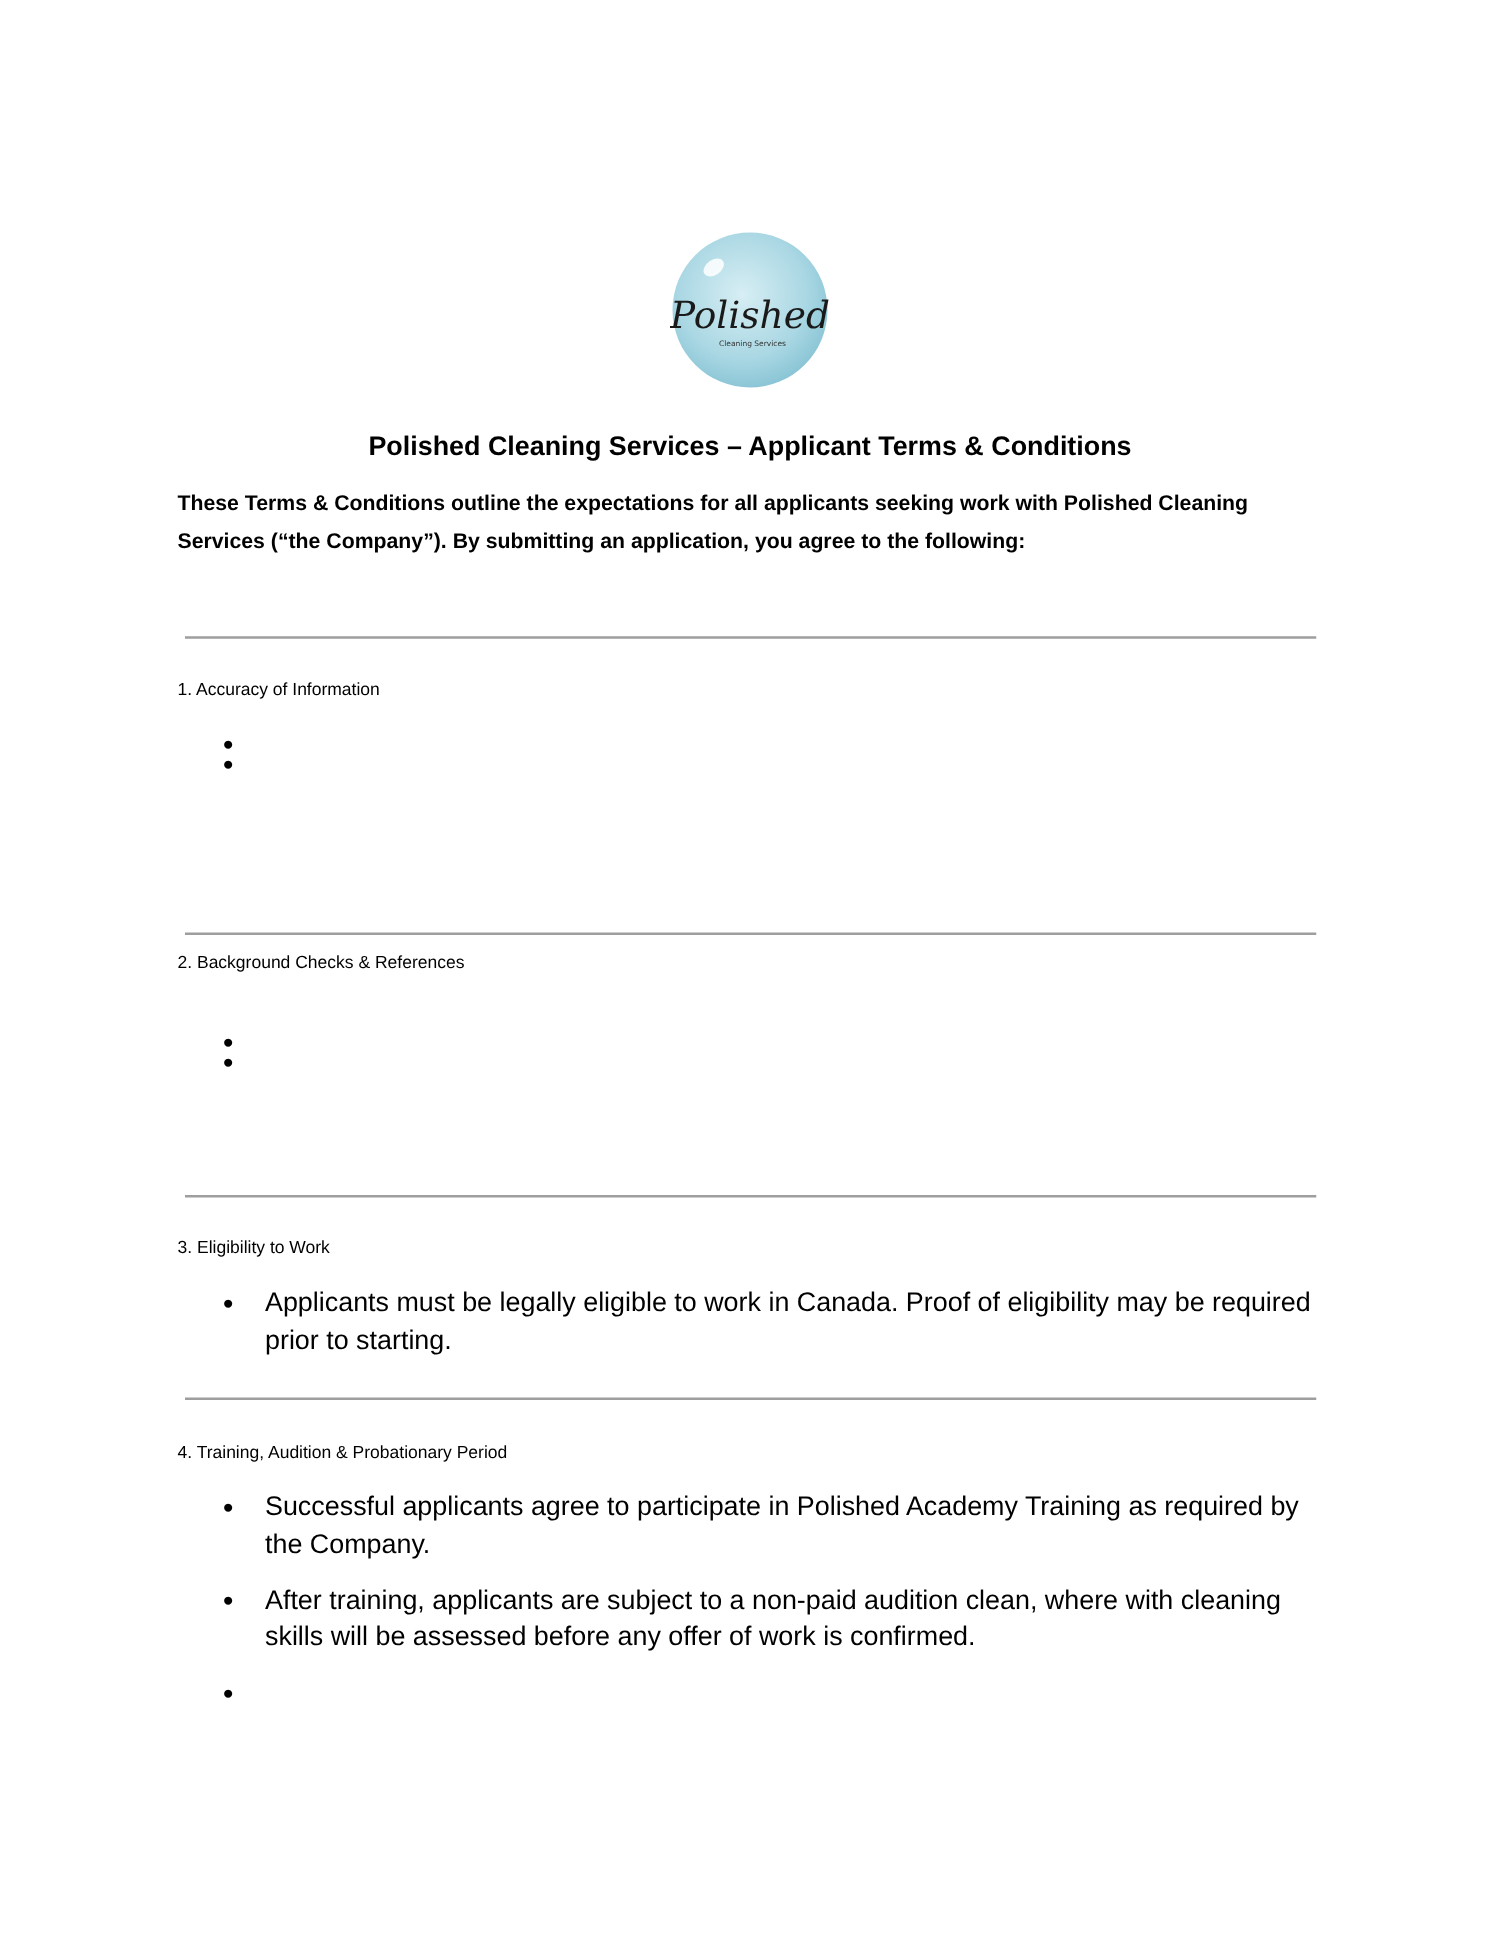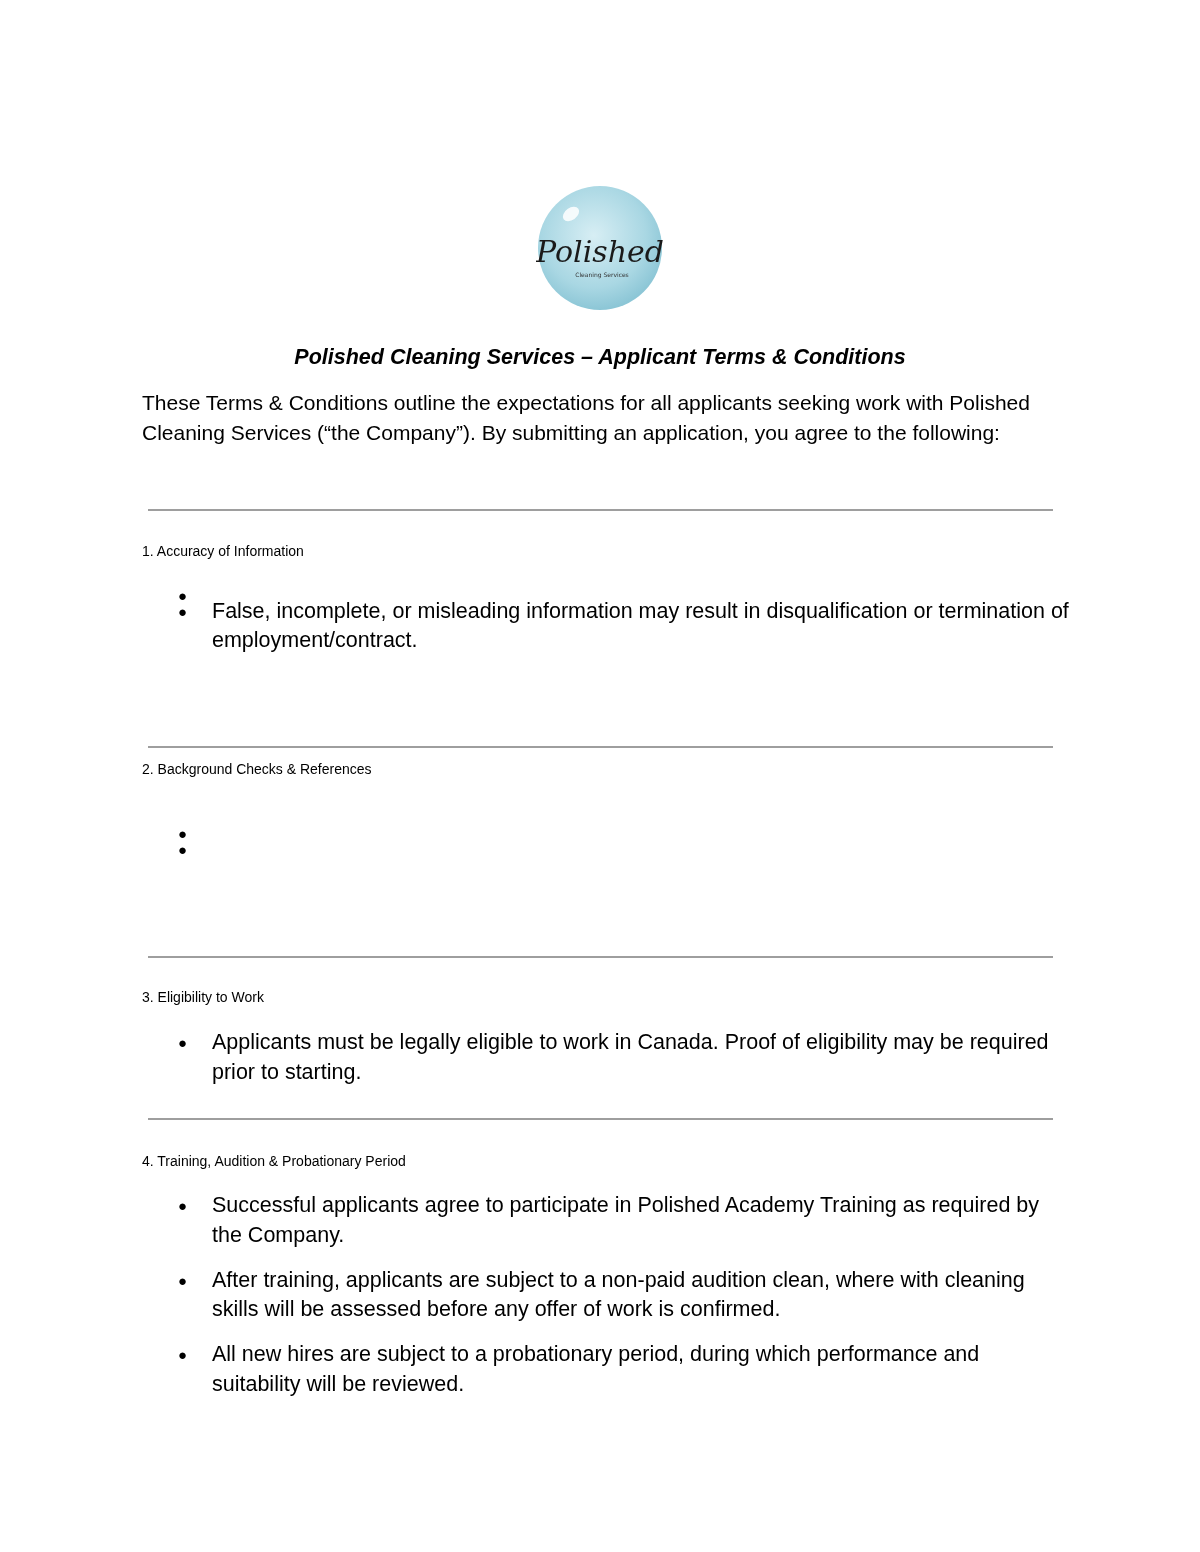--- a/index.html
+++ b/index.html
@@ -5,25 +5,25 @@
     html, body { margin: 0; padding: 0; background: #ffffff; }
     body {
       width: 1200px; height: 1552px; position: relative; overflow: hidden;
       font-family: "Liberation Sans", sans-serif; color: #000;
     }
     .logo {
       position: absolute; left: 536px; top: 184px; width: 128px; height: 128px;
     }
     .title {
       position: absolute; left: 0; width: 1200px; top: 343px;
-      text-align: center; font-weight: bold; font-size: 21.5px; line-height: 28px; font-style: italic;
+      text-align: center; font-weight: bold; font-size: 21.5px; line-height: 28px;
     }
     .intro {
       position: absolute; left: 142px; top: 388px; width: 930px;
-      font-size: 21px; line-height: 29.5px;
+      font-size: 17px; line-height: 29.5px; font-weight: bold;
     }
     .rule {
       position: absolute; left: 148px; width: 905px; height: 0;
       border-top: 2px solid #9e9e9e;
     }
     .section-heading {
       position: absolute; left: 142px; font-size: 14px; line-height: 28px;
     }
     ul.bullets {
       position: absolute; left: 142px; width: 930px; margin: 0; padding: 0; list-style: none;
@@ -57,21 +57,21 @@
 
 <div class="title">Polished Cleaning Services – Applicant Terms &amp; Conditions</div>
 
 <div class="intro">These Terms &amp; Conditions outline the expectations for all applicants seeking work with Polished Cleaning Services (“the Company”). By submitting an application, you agree to the following:</div>
 
 <div class="rule" style="top:509px"></div>
 
 <div class="section-heading" style="top:537px">1. Accuracy of Information</div>
 <ul class="bullets" style="top:581px">
   <li><span class="dot">●</span></li>
-  <li><span class="dot">●</span><span>False, incomplete, or misleading information may result in disqualification or termination of employment/contract.</span></li>
+  <li><span class="dot">●</span></li>
 </ul>
 
 <div class="rule" style="top:746px"></div>
 
 <div class="section-heading" style="top:755px">2. Background Checks &amp; References</div>
 <ul class="bullets" style="top:819px">
   <li><span class="dot">●</span></li>
   <li><span class="dot">●</span></li>
 </ul>
 
@@ -81,14 +81,14 @@
 <ul class="bullets" style="top:1028px">
   <li><span class="dot">●</span><span>Applicants must be legally eligible to work in Canada. Proof of eligibility may be required prior to starting.</span></li>
 </ul>
 
 <div class="rule" style="top:1118px"></div>
 
 <div class="section-heading" style="top:1147px">4. Training, Audition &amp; Probationary Period</div>
 <ul class="bullets" style="top:1191px">
   <li><span class="dot">●</span><span>Successful applicants agree to participate in Polished Academy Training as required by the Company.</span></li>
   <li><span class="dot">●</span><span>After training, applicants are subject to a non-paid audition clean, where with cleaning skills will be assessed before any offer of work is confirmed.</span></li>
-  <li><span class="dot">●</span><span>All new hires are subject to a probationary period, during which performance and suitability will be reviewed.</span></li>
+  <li><span class="dot">●</span></li>
 </ul>
 
 </body></html>

